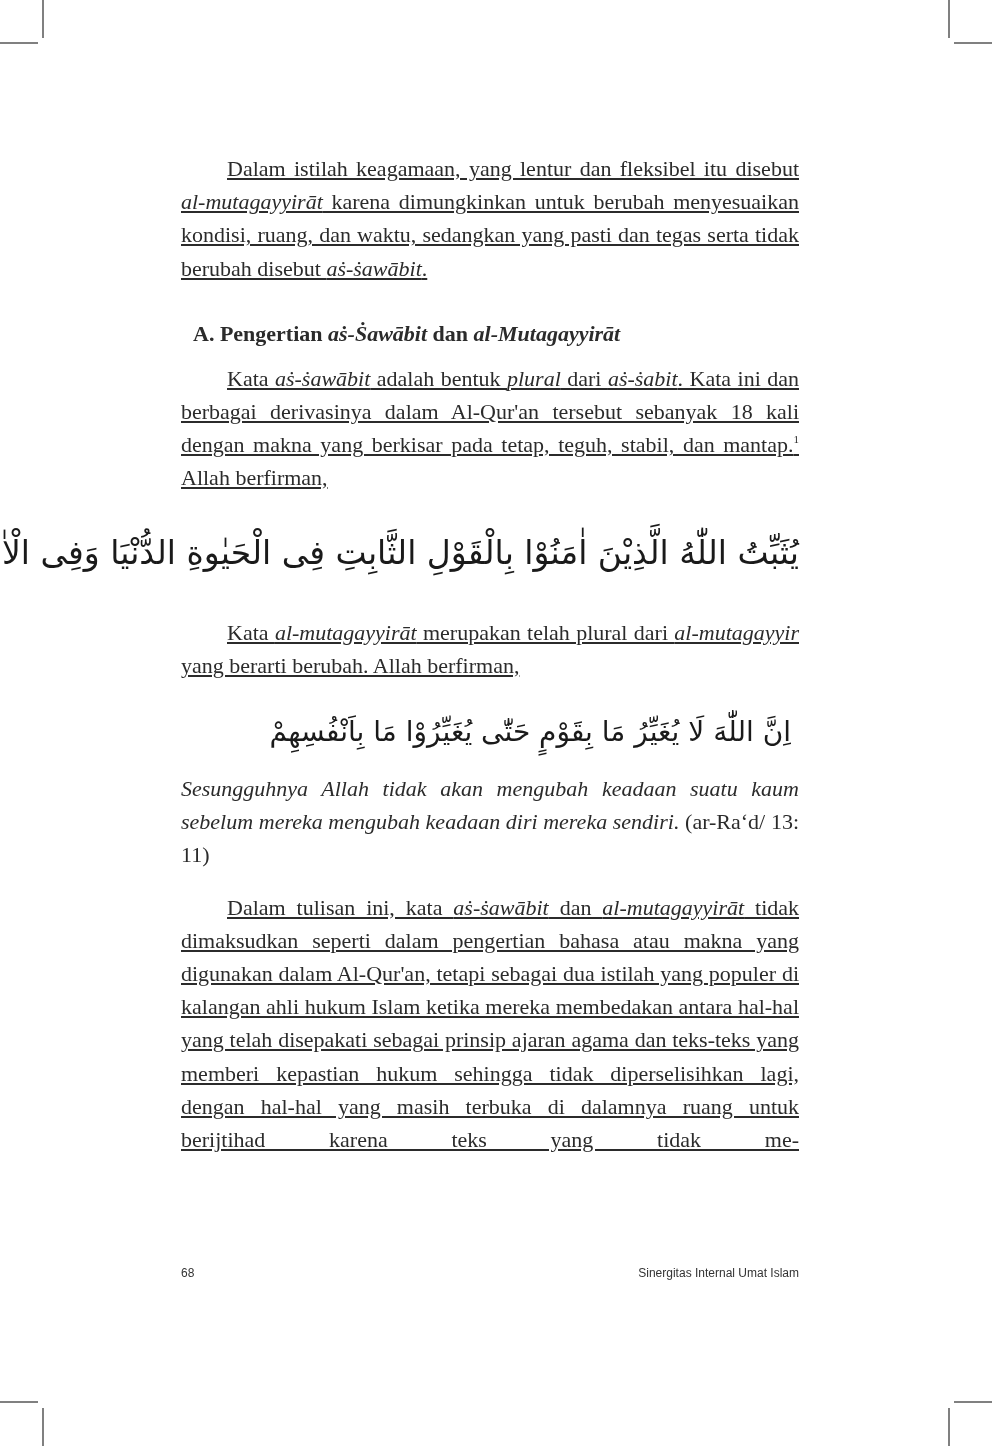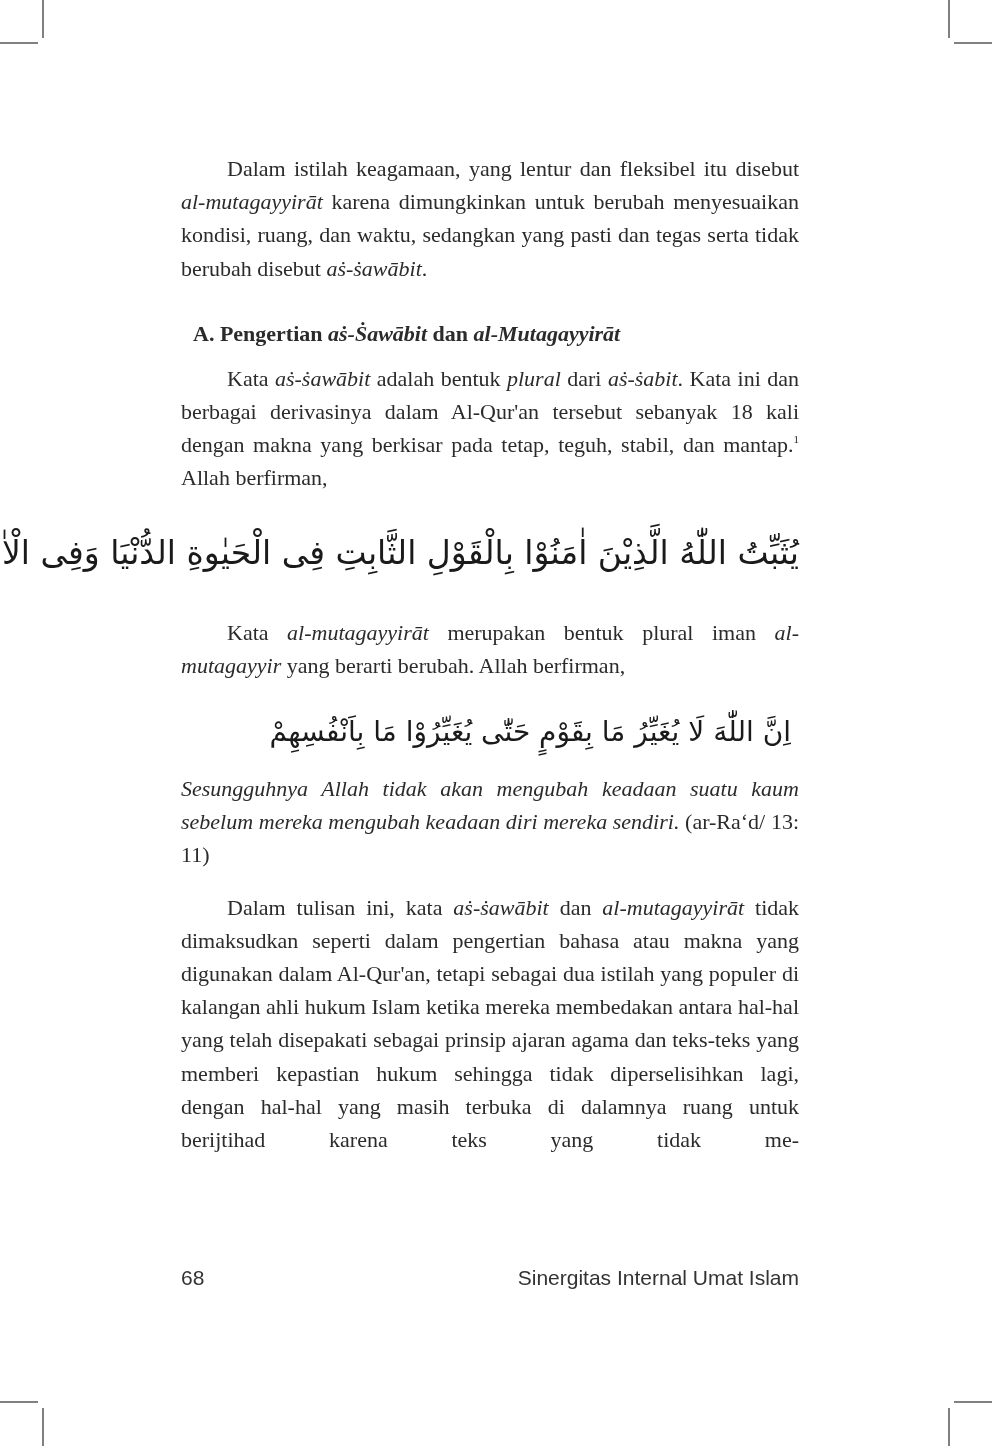--- a/index.html
+++ b/index.html
@@ -5,39 +5,39 @@
   html, body { margin: 0; padding: 0; background: #ffffff; }
   body { width: 992px; height: 1446px; position: relative; overflow: hidden; }
   .crop { position: absolute; background: #808080; }
   .page-text {
     position: absolute; left: 181px; top: 152px; width: 618px;
     font-family: "Liberation Serif", "DejaVu Serif", serif;
     font-size: 22px; line-height: 33.2px; color: #2b2b2b;
     text-align: justify;
   }
   .page-text p { margin: 0; }
-  .indent { text-indent: 46px; }
+  .indent { text-indent: 46px; text-decoration: underline; }
   .gap-sm { height: 20px; }
   .gap-md { height: 19px; }
   .heading { font-weight: bold; margin: 12px; line-height: 33px; }
   .heading i { font-style: italic; }
   .sup { font-size: 11px; vertical-align: 9px; line-height: 0; }
   .arabic {
     font-family: "DejaVu Sans", sans-serif; direction: rtl; text-align: center;
     color: #1a1a1a; font-size: 34px; line-height: 80px; height: 80px; white-space: nowrap;
   }
   .arabic.a1 { margin-top: 18px; margin-bottom: 4px; text-align: left; font-size: 33px; }
   .arabic.a2 { text-align: right; padding-right: 8px; margin-top: 10px; margin-bottom: 0; font-size: 28px; }
   .translation { font-style: italic; }
   .translation .ref { font-style: normal; }
   .last-line-just { text-align-last: justify; }
   .footer {
     position: absolute; left: 181px; top: 1266px; width: 618px;
     font-family: "Liberation Sans", "DejaVu Sans", sans-serif;
-    font-size: 21px; color: #333; display: flex; justify-content: space-between; align-items: flex-end;
+    font-size: 12px; color: #333; display: flex; justify-content: space-between; align-items: flex-end;
   }
 </style>
 </head>
 <body>
 
 <div class="crop" style="left:42px;top:0;width:2px;height:38px;"></div>
 <div class="crop" style="left:0;top:42px;width:38px;height:2px;"></div>
 <div class="crop" style="left:948px;top:0;width:2px;height:38px;"></div>
 <div class="crop" style="left:954px;top:42px;width:38px;height:2px;"></div>
 <div class="crop" style="left:0;top:1401px;width:38px;height:2px;"></div>
@@ -53,21 +53,21 @@
 
   <h2 class="heading" style="font-size:22px;"><span>A. Pengertian </span><i>aṡ-Ṡawābit</i><span> dan </span><i>al-Mutagayyirāt</i></h2>
 
   <p class="indent"><span>Kata </span><i>aṡ-ṡawābit</i><span> adalah bentuk </span><i>plural</i><span> dari </span><i>aṡ-ṡabit</i><span>. Kata ini dan berbagai derivasinya dalam Al-Qur'an tersebut sebanyak 18 kali dengan makna yang berkisar pada tetap, teguh, stabil, dan mantap.</span><sup class="sup">1</sup><span> Allah berfirman,</span></p>
 
   <div class="arabic a1">يُثَبِّتُ اللّٰهُ الَّذِيْنَ اٰمَنُوْا بِالْقَوْلِ الثَّابِتِ فِى الْحَيٰوةِ الدُّنْيَا وَفِى الْاٰخِرَةِ</div>
 
 
   <div class="gap-md"></div>
 
-  <p class="indent"><span>Kata </span><i>al-mutagayyirāt</i><span> merupakan bentuk plural iman </span><i>al-mutagayyir</i><span> yang berarti berubah. Allah berfirman,</span></p>
+  <p class="indent"><span>Kata </span><i>al-mutagayyirāt</i><span> merupakan telah plural dari </span><i>al-mutagayyir</i><span> yang berarti berubah. Allah berfirman,</span></p>
 
   <div class="arabic a2">اِنَّ اللّٰهَ لَا يُغَيِّرُ مَا بِقَوْمٍ حَتّٰى يُغَيِّرُوْا مَا بِاَنْفُسِهِمْ</div>
 
   <p class="translation"><span>Sesungguhnya Allah tidak akan mengubah keadaan suatu kaum sebelum mereka mengubah keadaan diri mereka sendiri.</span><span class="ref"> (ar-Ra‘d/ 13: 11)</span></p>
 
   <div class="gap-md"></div>
 
   <p class="indent last-line-just"><span>Dalam tulisan ini, kata </span><i>aṡ-ṡawābit</i><span> dan </span><i>al-mutagayyirāt</i><span> tidak dimaksudkan seperti dalam pengertian bahasa atau makna yang digunakan dalam Al-Qur'an, tetapi sebagai dua istilah yang populer di kalangan ahli hukum Islam ketika mereka membedakan antara hal-hal yang telah disepakati sebagai prinsip ajaran agama dan teks-teks yang memberi kepastian hukum sehingga tidak diperselisihkan lagi, dengan hal-hal yang masih terbuka di dalamnya ruang untuk berijtihad karena teks yang tidak me-</span></p>
 </div>
 

